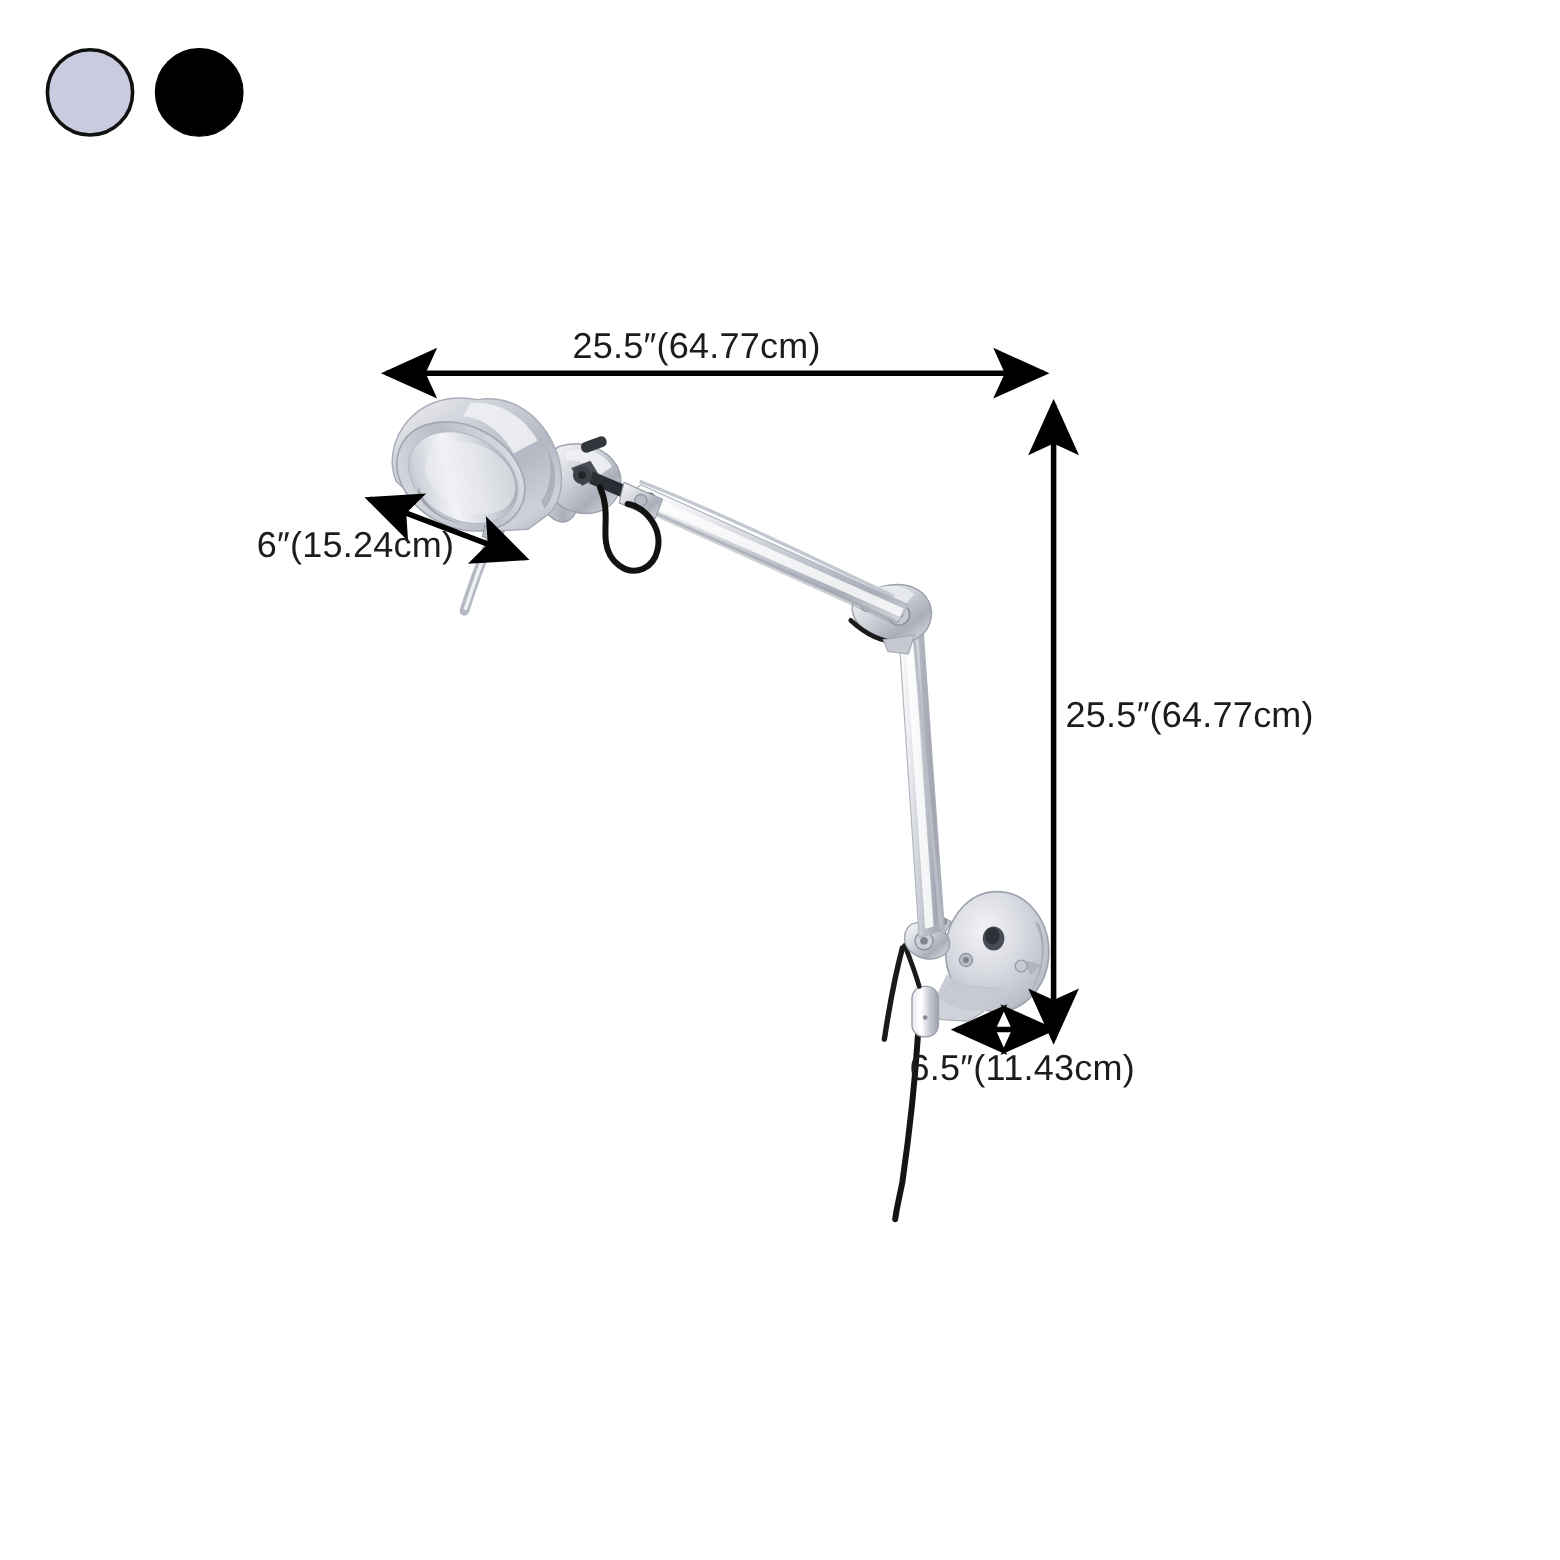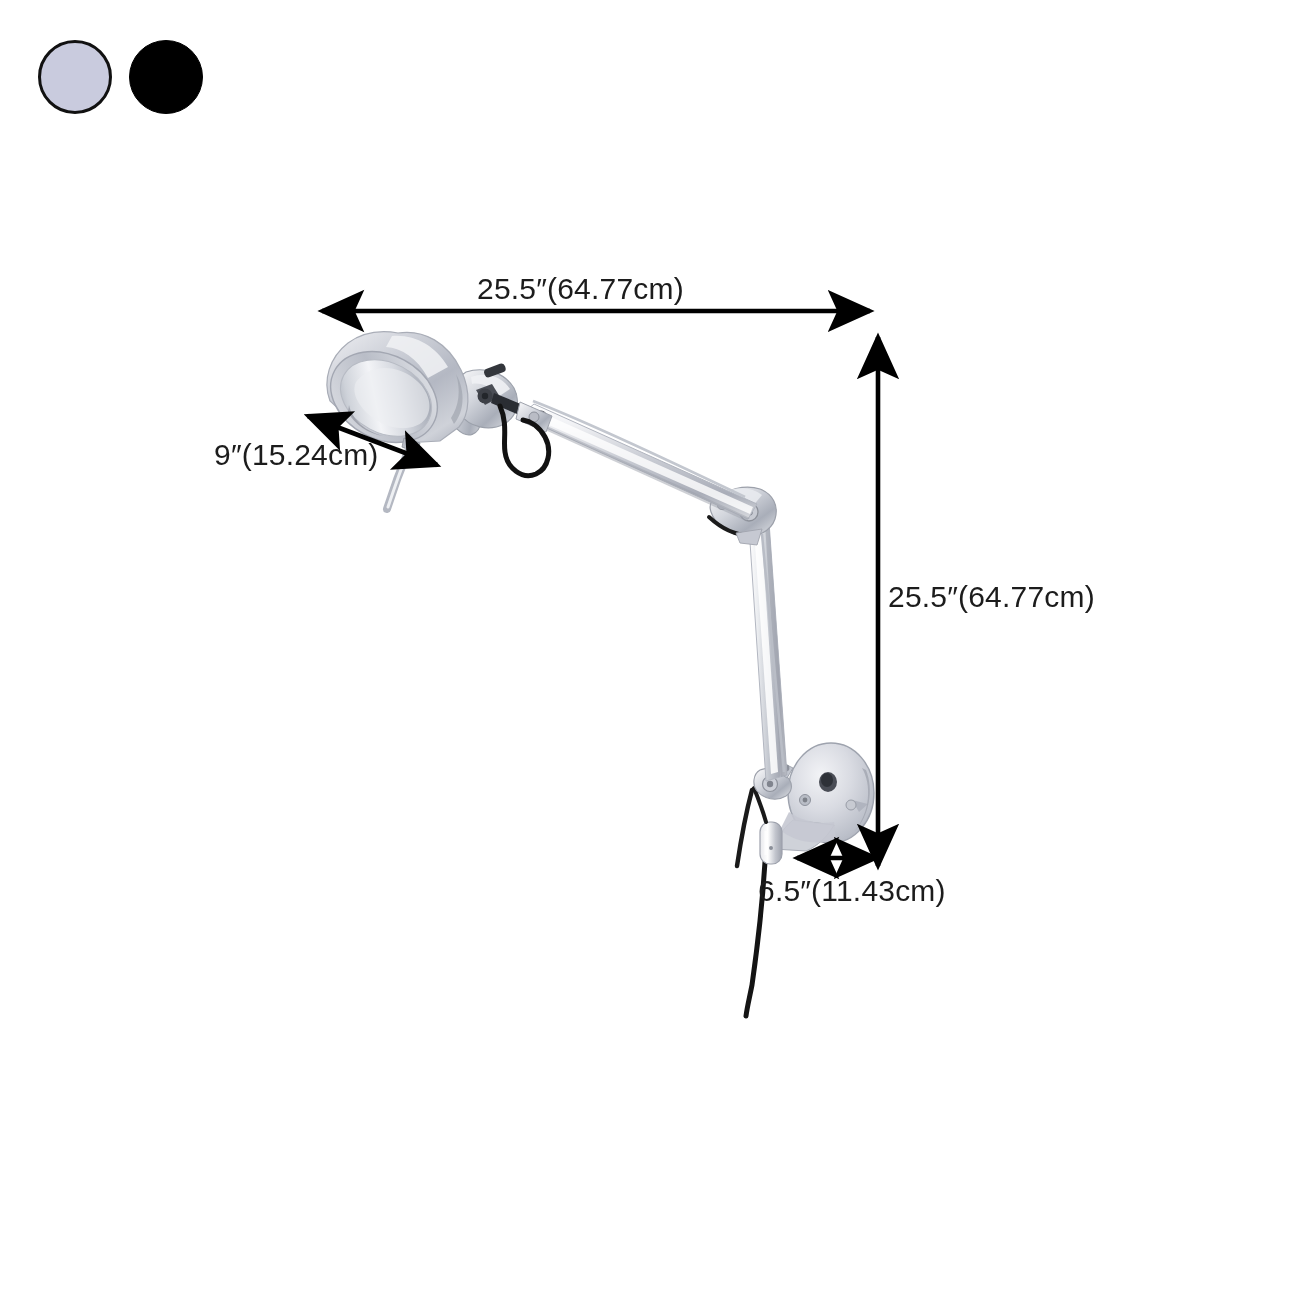--- a/index.html
+++ b/index.html
@@ -280,19 +280,19 @@
       <line x1="308" y1="416" x2="437" y2="465" marker-start="url(#arrTail)" marker-end="url(#arrHead)"></line>
 
       <line x1="878" y1="337" x2="878" y2="866" marker-start="url(#arrTail)" marker-end="url(#arrHead)"></line>
 
       <line x1="797" y1="858" x2="876" y2="858" marker-start="url(#arrTail)" marker-end="url(#arrHead)"></line>
     </g>
   </svg>
 
   <div class="dim-label" id="label-width">25.5″(64.77cm)</div>
 
-  <div class="dim-label" id="label-shade">9″(15.24cm)</div>
+  <div class="dim-label" id="label-shade">6″(15.24cm)</div>
 
   <div class="dim-label" id="label-height">25.5″(64.77cm)</div>
 
   <div class="dim-label" id="label-depth">6.5″(11.43cm)</div>
 
 </div>
 
 </body></html>

